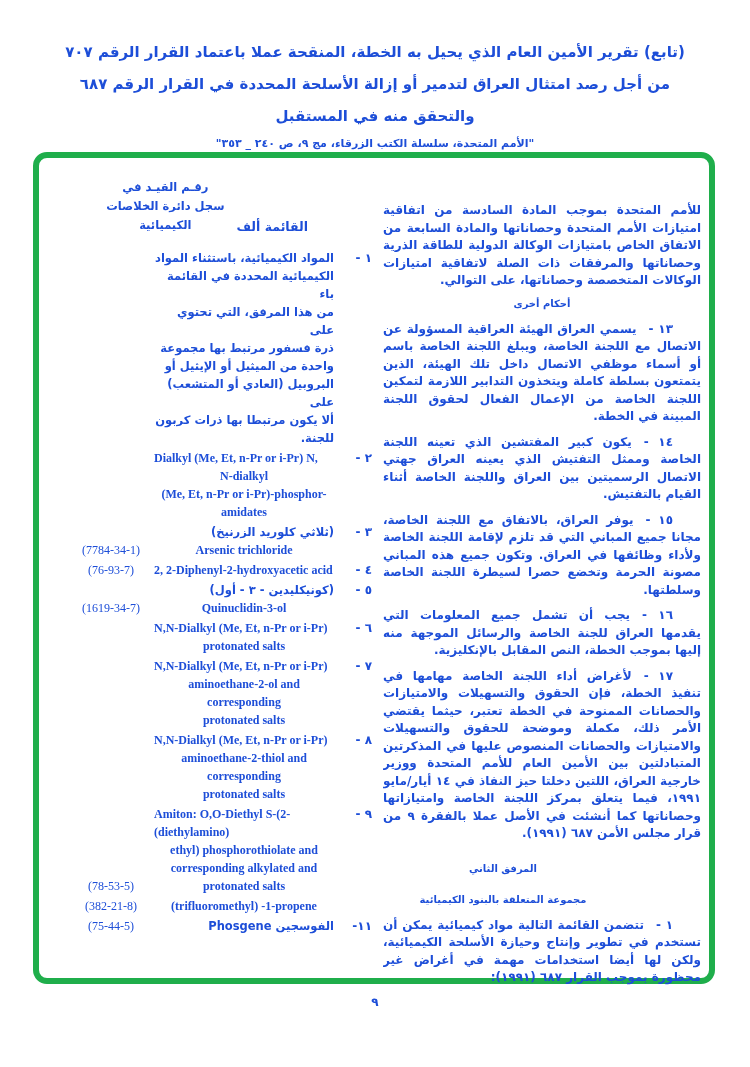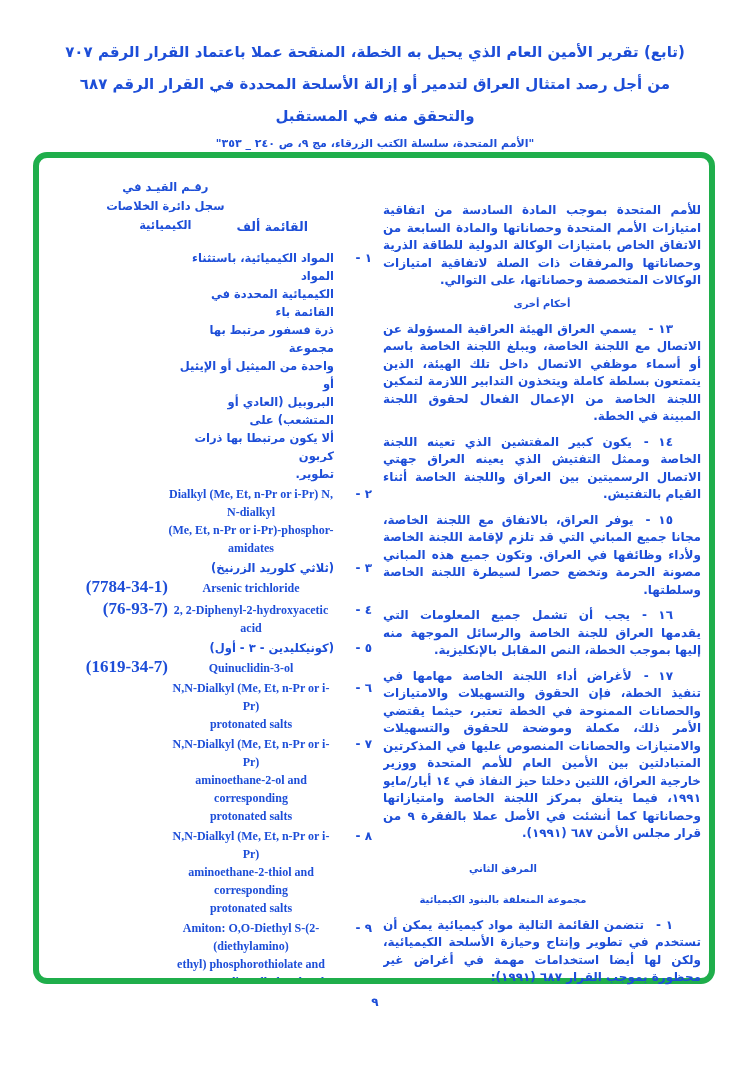--- a/index.html
+++ b/index.html
@@ -24,30 +24,30 @@
   .col-left {
     position:absolute; left:68px; top:178px; width:304px; height:800px;
     overflow:hidden;
   }
   .list-header {
     display:flex; direction:rtl; align-items:flex-end; gap:12px;
     margin:0 64px 14px 0; font-weight:bold;
   }
   .list-title { font-size:12.5px; white-space:nowrap; padding-bottom:1px; }
   .cas-header { text-align:center; font-size:11.5px; line-height:19px; }
-  .list-item { margin-bottom:2px;margin-left:14px; }
+  .list-item { margin-bottom:2px; }
   .item-line { display:flex; align-items:baseline; min-height:18px; }
   .cas-number {
-    width:86px; flex:none; direction:ltr; text-align:right;
-    font-family:"Liberation Serif", serif; font-size:17px; font-weight:bold;
+    width:86px; flex:none; direction:ltr; text-align:center;
+    font-family:"Liberation Serif", serif; font-size:12px; font-weight:normal;
   }
   .line-text { flex:1; font-size:11.5px; line-height:18px; }
   .line-text.rtl { direction:rtl; text-align:right; font-weight:bold; }
   .line-text.ltr {
-    direction:ltr; text-align:center;
+    direction:ltr; text-align:left;
     font-family:"Liberation Serif", serif; font-size:12px; font-weight:bold;
   }
   .line-text.center { text-align:center; }
   .item-num {
     width:36px; flex:none; direction:rtl; text-align:right; padding-left:2px;
     font-weight:bold; font-size:12px;
   }
   
   .col-right {
     position:absolute; left:383px; top:163px; width:318px; height:812px;
@@ -97,41 +97,46 @@
             <span class="line-text rtl">المواد الكيميائية، باستثناء المواد</span>
             <span class="item-num">١ -</span>
           </div>
           <div class="item-line">
             <span class="cas-number"></span>
             <span class="line-text rtl">الكيميائية المحددة في القائمة باء</span>
             <span class="item-num"></span>
           </div>
           <div class="item-line">
             <span class="cas-number"></span>
+            <span class="line-text rtl">من هذا المرفق، التي تحتوي على</span>
+            <span class="item-num"></span>
+          </div>
+          <div class="item-line">
+            <span class="cas-number"></span>
             <span class="line-text rtl">ذرة فسفور مرتبط بها مجموعة</span>
             <span class="item-num"></span>
           </div>
           <div class="item-line">
             <span class="cas-number"></span>
             <span class="line-text rtl">واحدة من الميثيل أو الإيثيل أو</span>
             <span class="item-num"></span>
           </div>
           <div class="item-line">
             <span class="cas-number"></span>
             <span class="line-text rtl">البروبيل (العادي أو المتشعب) على</span>
             <span class="item-num"></span>
           </div>
           <div class="item-line">
             <span class="cas-number"></span>
             <span class="line-text rtl">ألا يكون مرتبطا بها ذرات كربون</span>
             <span class="item-num"></span>
           </div>
           <div class="item-line">
             <span class="cas-number"></span>
-            <span class="line-text rtl">تطوير.</span>
+            <span class="line-text rtl">للجنة.</span>
             <span class="item-num"></span>
           </div>
         </div>
         <div class="list-item">
           <div class="item-line">
             <span class="cas-number"></span>
             <span class="line-text ltr">Dialkyl (Me, Et, n-Pr or i-Pr) N,</span>
             <span class="item-num">٢ -</span>
           </div>
           <div class="item-line">

